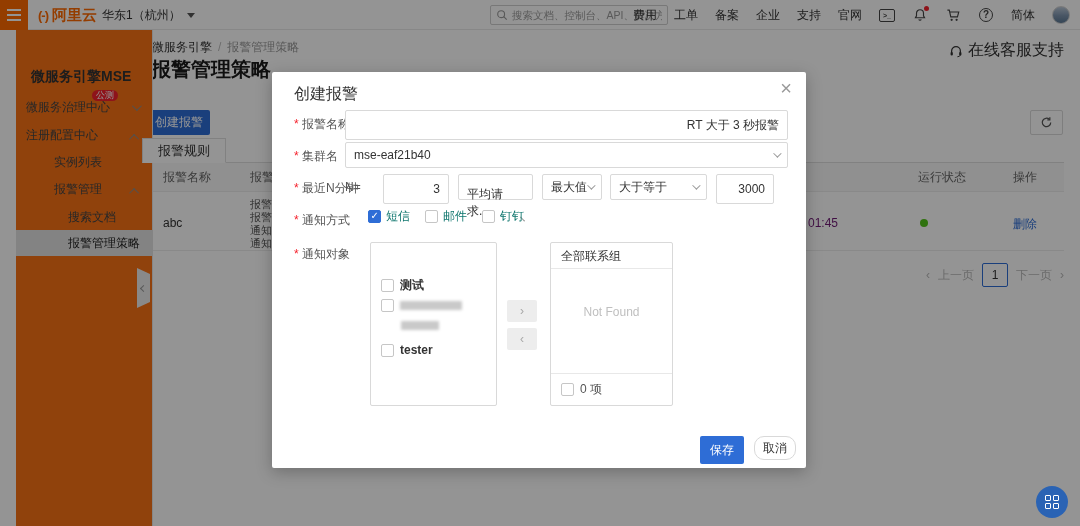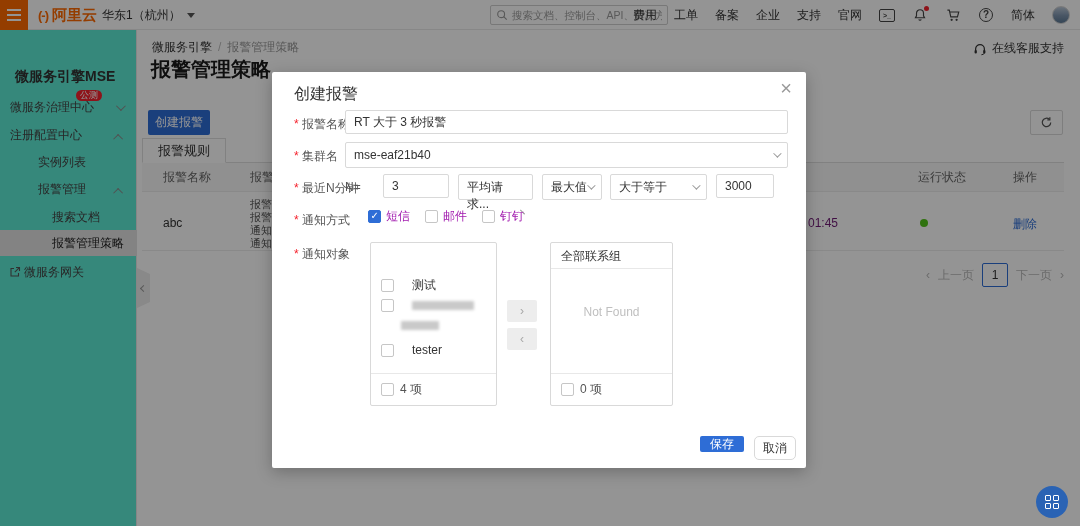--- a/index.html
+++ b/index.html
@@ -22,40 +22,40 @@
   .searchbox input::placeholder { color:#9b9b9b; }
   .top-right { position:absolute; right:10px; top:0; height:30px; display:flex; align-items:center; gap:17px; }
   .top-right .titem { font-size:12px; color:#333; cursor:pointer; white-space:nowrap; }
   .ticon { width:16px; height:16px; display:inline-flex; align-items:center; justify-content:center; cursor:pointer; position:relative; }
   .term { width:17px; height:13px; border:1px solid #444; border-radius:2px; font-size:7px; line-height:11px; color:#444; text-align:center; font-weight:bold; }
   .qmark { width:14px; height:14px; border:1px solid #444; border-radius:50%; font-size:10px; line-height:12px; color:#444; text-align:center; font-weight:bold; }
   .belldot { position:absolute; right:-1px; top:-1px; width:5px; height:5px; border-radius:50%; background:#f5222d; }
   .avatar { width:18px; height:18px; border-radius:50%; background:linear-gradient(180deg,#b9c6d6 0%,#7d93ad 55%,#5b7894 100%); border:1px solid #d0d0d0; cursor:pointer; }
 
   
-  .sidebar { position:absolute; left:0; top:30px; width:137px; height:496px; background:#5eead4; border-right:1px solid #e7e7e7; z-index:1; }
+  .sidebar { position:absolute; left:16px; top:30px; width:137px; height:496px; background:#f97316; border-right:1px solid #e7e7e7; z-index:1; }
   .sb-title { position:absolute; left:15px; top:38px; font-size:14px; font-weight:bold; color:#333; }
   .sb-item { position:absolute; height:26px; display:flex; align-items:center; font-size:12px; color:#444; cursor:pointer; }
   .sb-row { position:absolute; left:0; width:137px; height:26px; }
   .sb-sel { background:#e2e2e2; }
   .chev { width:7px; height:7px; border-right:1.5px solid #8c8c8c; border-bottom:1.5px solid #8c8c8c; display:inline-block; }
   .chev.down { transform:rotate(45deg) translateY(-2px); }
   .chev.up { transform:rotate(-135deg) translateY(-2px); }
   .sb-chev { position:absolute; right:14px; }
   .badge { position:absolute; font-size:9px; background:#f5222d; color:#fff; border-radius:7px; padding:1px 4px; line-height:1; white-space:nowrap; }
   .handle { position:absolute; left:137px; top:268px; width:13px; height:40px; background:#ececec; clip-path:polygon(0 0,100% 15%,100% 85%,0 100%); display:flex; align-items:center; justify-content:center; z-index:1; cursor:pointer; }
   .handle .chev { width:5px; height:5px; transform:rotate(135deg); border-color:#999; }
 
   
   .mainhead { position:absolute; left:137px; top:30px; width:943px; height:60px; background:#fff; }
   .crumb { position:absolute; left:152px; top:39px; font-size:12px; color:#333; }
   .crumb .sep { color:#bbb; margin:0 6px; }
   .crumb .cur { color:#999; }
   .pgtitle { position:absolute; left:151px; top:56px; font-size:20px; font-weight:bold; color:#1a1a1a; }
-  .support { position:absolute; right:16px; top:40px; display:flex; align-items:center; gap:5px; font-size:12px; color:#333; cursor:pointer; }
+  .support { position:absolute; right:16px; top:40px; display:flex; align-items:center; gap:5px; font-size:16px; color:#333; cursor:pointer; }
 
   
   .btn-primary { background:#2E6DD6; color:#fff; border:none; font-size:12px; border-radius:2px; cursor:pointer; font-family:inherit; }
   .create-btn { position:absolute; left:148px; top:110px; width:62px; height:25px; }
   .refresh-btn { position:absolute; left:1030px; top:110px; width:33px; height:25px; background:#fff; border:1px solid #d9d9d9; border-radius:2px; display:flex; align-items:center; justify-content:center; cursor:pointer; }
   .tabline { position:absolute; left:142px; top:162px; width:922px; height:1px; background:#dedede; }
   .tab { position:absolute; left:142px; top:138px; width:84px; height:25px; background:#fff; border:1px solid #dedede; border-bottom:1px solid #fff; z-index:1; font-size:13px; color:#333; display:flex; align-items:center; justify-content:center; cursor:pointer; }
   .thead { position:absolute; left:142px; top:163px; width:922px; height:29px; background:#f8f8f8; border-bottom:1px solid #ececec; }
   .th { position:absolute; top:0; height:29px; line-height:29px; font-size:12px; color:#666; }
   .cell { position:absolute; font-size:12px; color:#333; }
@@ -67,37 +67,37 @@
   .pager .arr { font-size:12px; }
   .pagebox { width:26px; height:24px; border:1px solid #2E6DD6; border-radius:2px; color:#333; display:flex; align-items:center; justify-content:center; background:#fff; cursor:pointer; }
 
   
   .overlay { position:absolute; inset:0; background:rgba(0,0,0,0.42); z-index:10; }
   .modal { position:absolute; left:272px; top:72px; width:534px; height:396px; background:#fff; border-radius:2px; box-shadow:0 4px 16px rgba(0,0,0,0.25); z-index:20; }
   .m-title { position:absolute; left:22px; top:12px; font-size:16px; color:#333; font-weight:500; }
   .m-close { position:absolute; right:14px; top:6px; font-size:20px; color:#999; cursor:pointer; line-height:1; }
   .m-label { position:absolute; left:22px; font-size:12px; color:#555; }
   .req::before { content:"* "; color:#f5222d; }
-  .inp { position:absolute; height:24px; border:1px solid #d9d9d9; border-radius:2px; font-size:12px; color:#333; padding:0 8px; font-family:inherit; outline:none; background:#fff; }
-  .sel { position:absolute; height:26px; border:1px solid #d9d9d9; border-radius:2px; font-size:12px; color:#333; display:flex; align-items:center; padding:4px 8px; cursor:pointer; background:#fff; }
+  .inp { position:absolute; height:30px; border:1px solid #d9d9d9; border-radius:2px; font-size:12px; color:#333; padding:0 8px; font-family:inherit; outline:none; background:#fff;text-align:right; }
+  .sel { position:absolute; height:26px; border:1px solid #d9d9d9; border-radius:2px; font-size:12px; color:#333; display:flex; align-items:center; padding:11px 8px; cursor:pointer; background:#fff; }
   .sel .chev { margin-left:auto; width:6px; height:6px; border-color:#999; }
   .cb { width:13px; height:13px; border:1px solid #c6c6c6; border-radius:2px; background:#fff; display:inline-block; flex:none; cursor:pointer; }
   .cb.on { background:#2E6DD6; border-color:#2E6DD6; position:relative; }
   .cb.on::after { content:"✓"; position:absolute; left:1.5px; top:-1px; color:#fff; font-size:10px; }
-  .notify-row { position:absolute; left:96px; top:136px; display:flex; gap:15px; align-items:flex-end; font-size:12px; color:#a21caf; }
+  .notify-row { position:absolute; left:96px; top:136px; display:flex; gap:15px; align-items:flex-end; font-size:12px; color:#0f766e; }
   .notify-row label { display:flex; align-items:center; gap:5px; }
   .panel { position:absolute; border:1px solid #d9d9d9; border-radius:2px; background:#fff; }
   .panel .ph { height:26px; line-height:26px; padding-left:10px; font-size:12px; color:#333; border-bottom:1px solid #e8e8e8; }
   .panel .pf { position:absolute; left:0; right:0; bottom:0; height:32px; border-top:1px solid #e8e8e8; display:flex; align-items:center; gap:6px; padding-left:10px; font-size:12px; color:#555; }
-  .litem { position:absolute; left:10px; display:flex; align-items:center; gap:18px; font-size:12px; color:#333; }
+  .litem { position:absolute; left:10px; display:flex; align-items:center; gap:6px; font-size:12px; color:#333;font-weight:bold; }
   .redact { background:#c9c9c9; filter:blur(1.6px); border-radius:1px; display:inline-block; }
   .tbtn { position:absolute; left:235px; width:30px; height:22px; background:#ededed; border:none; border-radius:2px; color:#a8a8a8; font-size:12px; cursor:pointer; }
   .notfound { position:absolute; left:0; right:0; top:62px; text-align:center; font-size:12px; color:#bfbfbf; }
-  .m-save { position:absolute; left:428px; top:364px; width:44px; height:16px; }
-  .m-cancel { position:absolute; left:482px; top:364px; width:42px; height:24px; background:#fff; border:1px solid #d9d9d9; border-radius:5px; font-size:12px; color:#333; cursor:pointer; font-family:Liberation Sans, sans-serif; }
+  .m-save { position:absolute; left:428px; top:364px; width:44px; height:28px; }
+  .m-cancel { position:absolute; left:482px; top:364px; width:42px; height:24px; background:#fff; border:1px solid #d9d9d9; border-radius:10px; font-size:12px; color:#333; cursor:pointer; font-family:Liberation Sans, sans-serif; }
 
   .floatbtn { position:absolute; left:1036px; top:486px; width:32px; height:32px; border-radius:50%; background:#2a63b4; z-index:30; display:flex; align-items:center; justify-content:center; cursor:pointer; }
   .gridicon { display:grid; grid-template-columns:6px 6px; grid-template-rows:6px 6px; gap:2px; }
   .gridicon i { background:transparent; border:1.6px solid #fff; border-radius:1px; }
 </style>
 </head>
 <body>
 
 <div class="app">
 
@@ -172,27 +172,20 @@
     <div class="sb-row" style="top:146px;padding-left:12px;">
       <span class="sb-item" style="left:38px;top:0;">报警管理</span>
       <span class="chev up sb-chev" style="top:12px;"></span>
     </div>
     <div class="sb-row" style="top:174px;">
       <span class="sb-item" style="left:52px;top:0;">搜索文档</span>
     </div>
     <div class="sb-row sb-sel" style="top:200px;">
       <span class="sb-item" style="left:52px;top:0;color:#222;">报警管理策略</span>
     </div>
-    <div class="sb-row" style="top:229px;">
-      <svg class="abs" style="left:9px;top:7px;" width="12" height="12" viewBox="0 0 12 12">
-          <path d="M5 2.5H2v7.5h7.5V7" fill="none" stroke="#555" stroke-width="1.1"></path>
-          <path d="M7 1.5h3.5V5M10.3 1.7 5.8 6.2" fill="none" stroke="#555" stroke-width="1.1"></path>
-        </svg>
-      <span class="sb-item" style="left:24px;top:0;">微服务网关</span>
-    </div>
   </div>
   <div class="handle">
       <span class="chev"></span>
     </div>
 
   <div class="mainhead"></div>
   <div class="crumb">
     <span>微服务引擎</span><span class="sep">/</span><span class="cur">报警管理策略</span>
   </div>
   <div class="pgtitle">报警管理策略</div>
@@ -304,24 +297,20 @@
         <span class="cb"></span>
         <span class="redact" style="width:62px;height:9px;"></span>
       </div>
       <div class="litem" style="top:78px;left:30px;">
         <span class="redact" style="width:38px;height:9px;"></span>
       </div>
       <div class="litem" style="top:100px;">
         <span class="cb"></span>
         <span>tester</span>
       </div>
-      <div class="pf">
-        <span class="cb"></span>
-        <span>4 项</span>
-      </div>
     </div>
 
     <button class="tbtn" style="top:228px;">›</button>
     <button class="tbtn" style="top:256px;">‹</button>
 
     <div class="panel" style="left:278px;top:170px;width:123px;height:164px;">
       <div class="ph">全部联系组</div>
       <div class="notfound">Not Found</div>
       <div class="pf">
         <span class="cb"></span>

